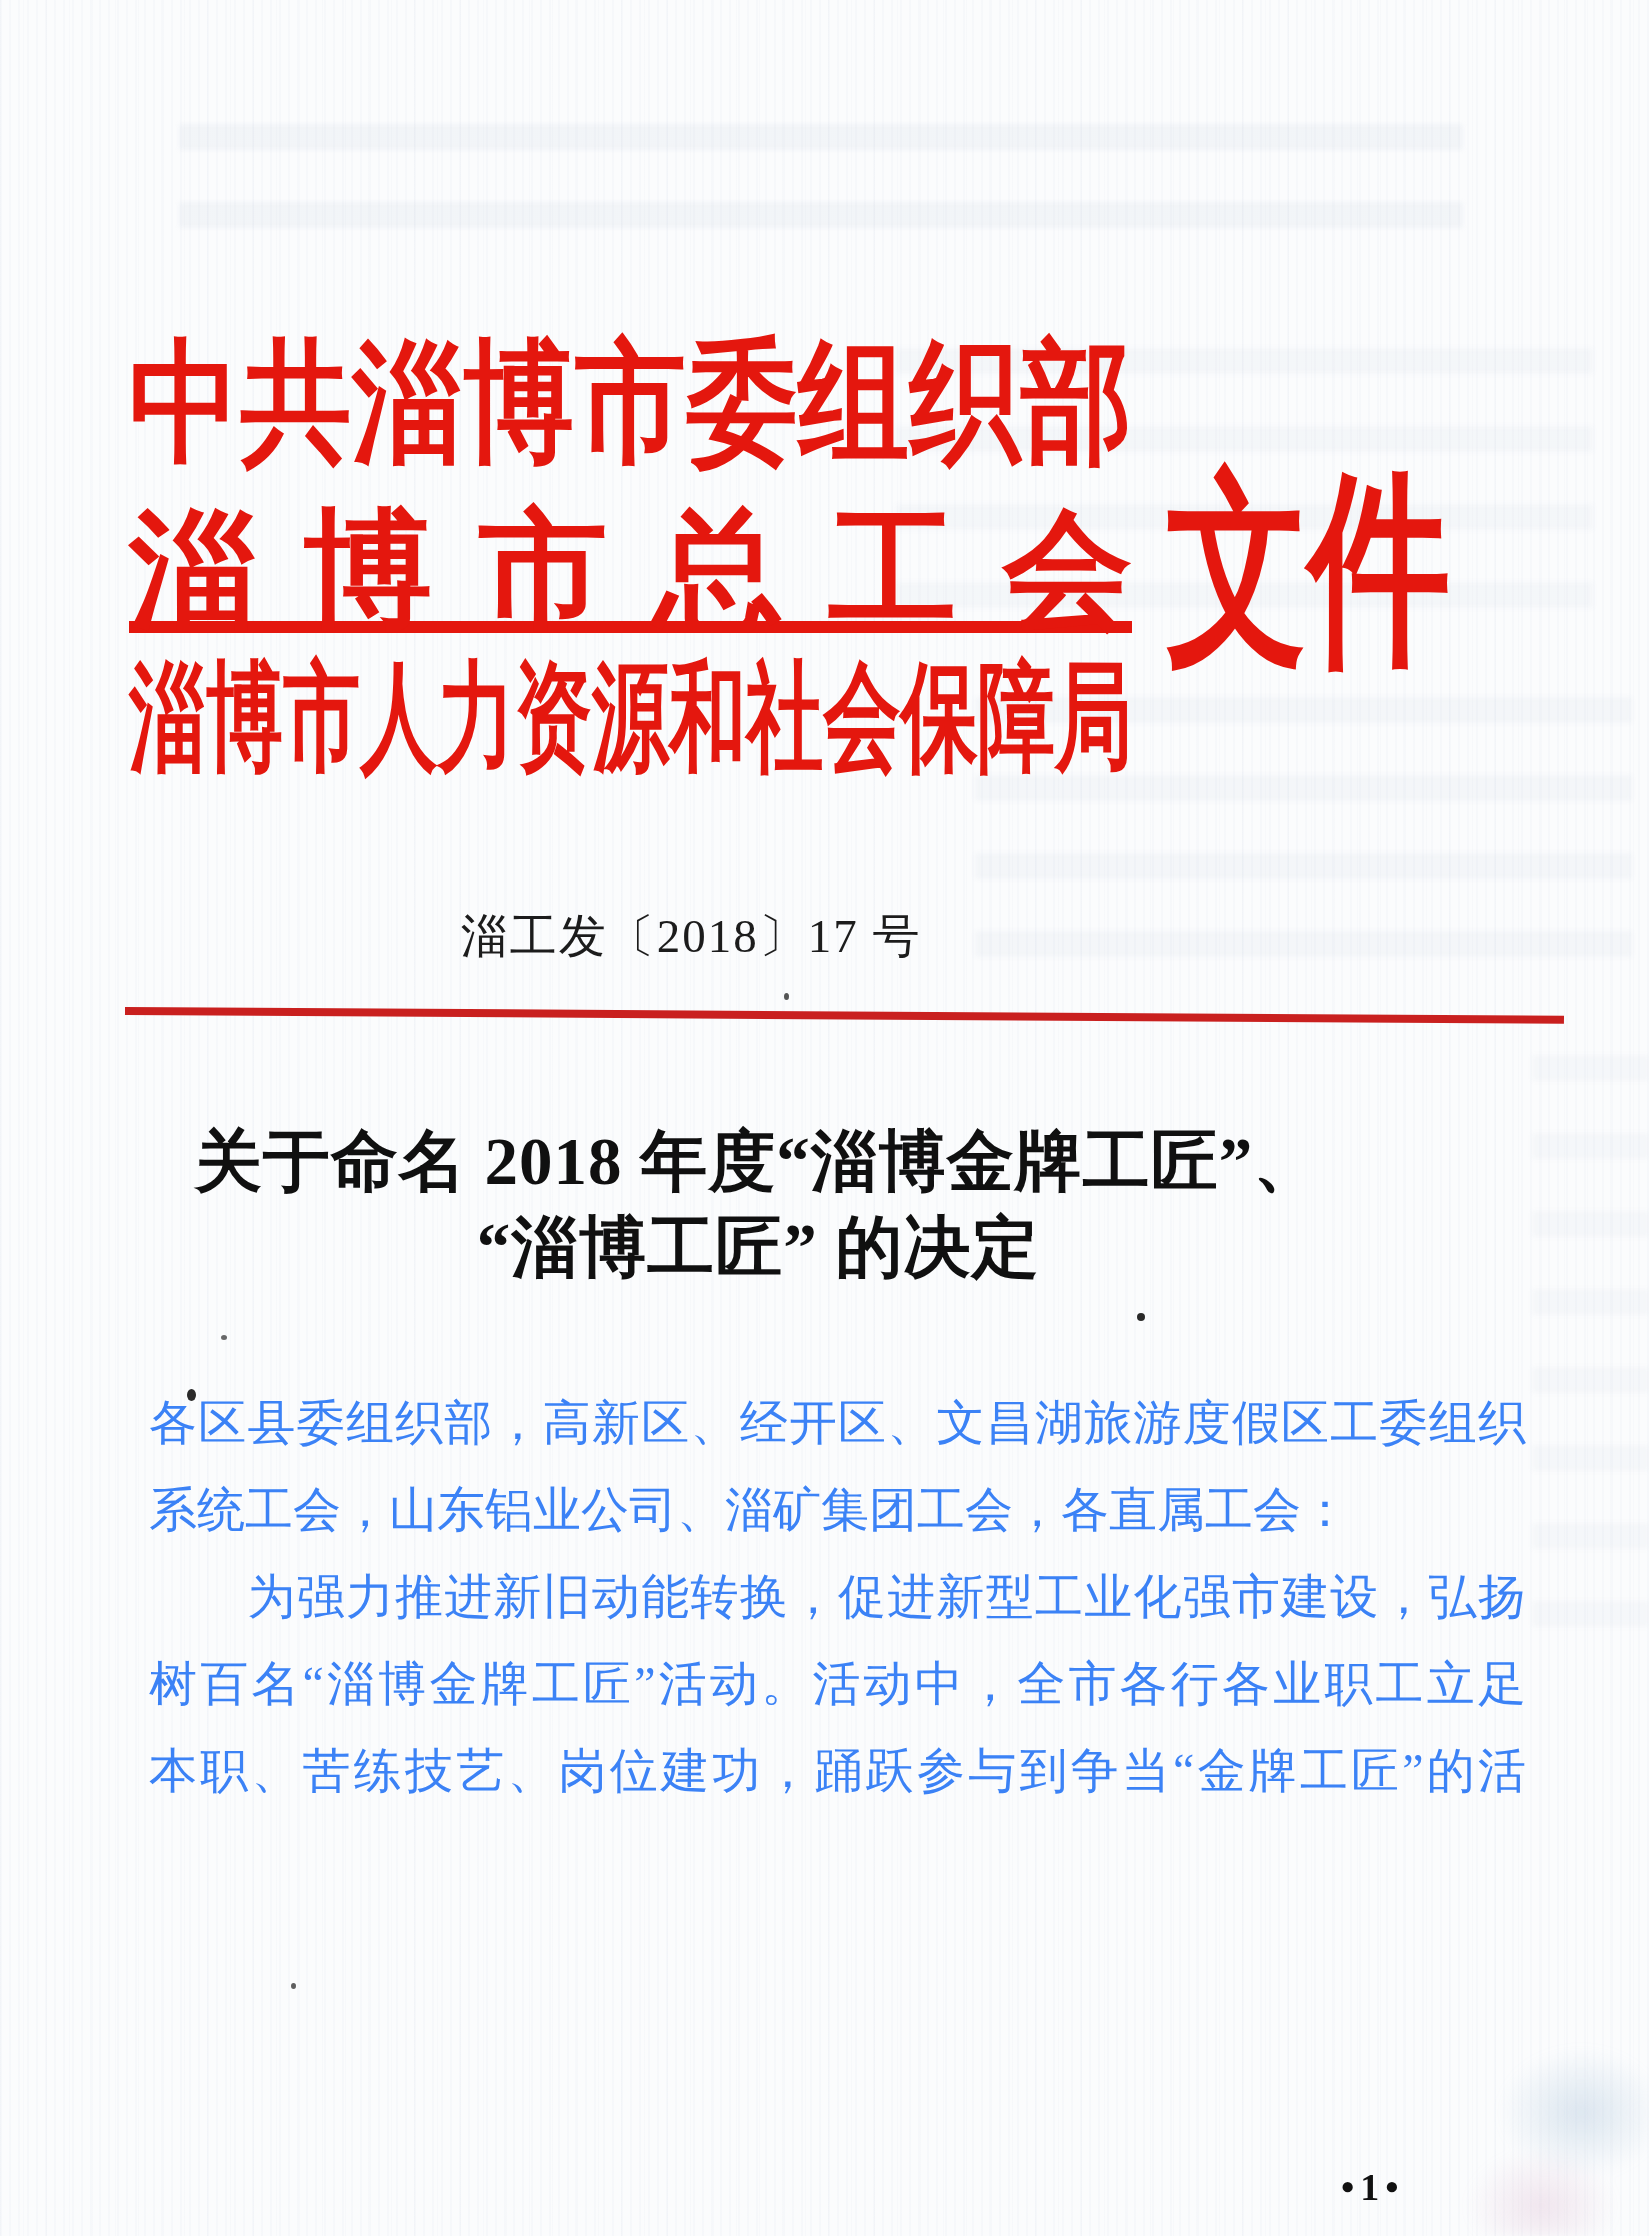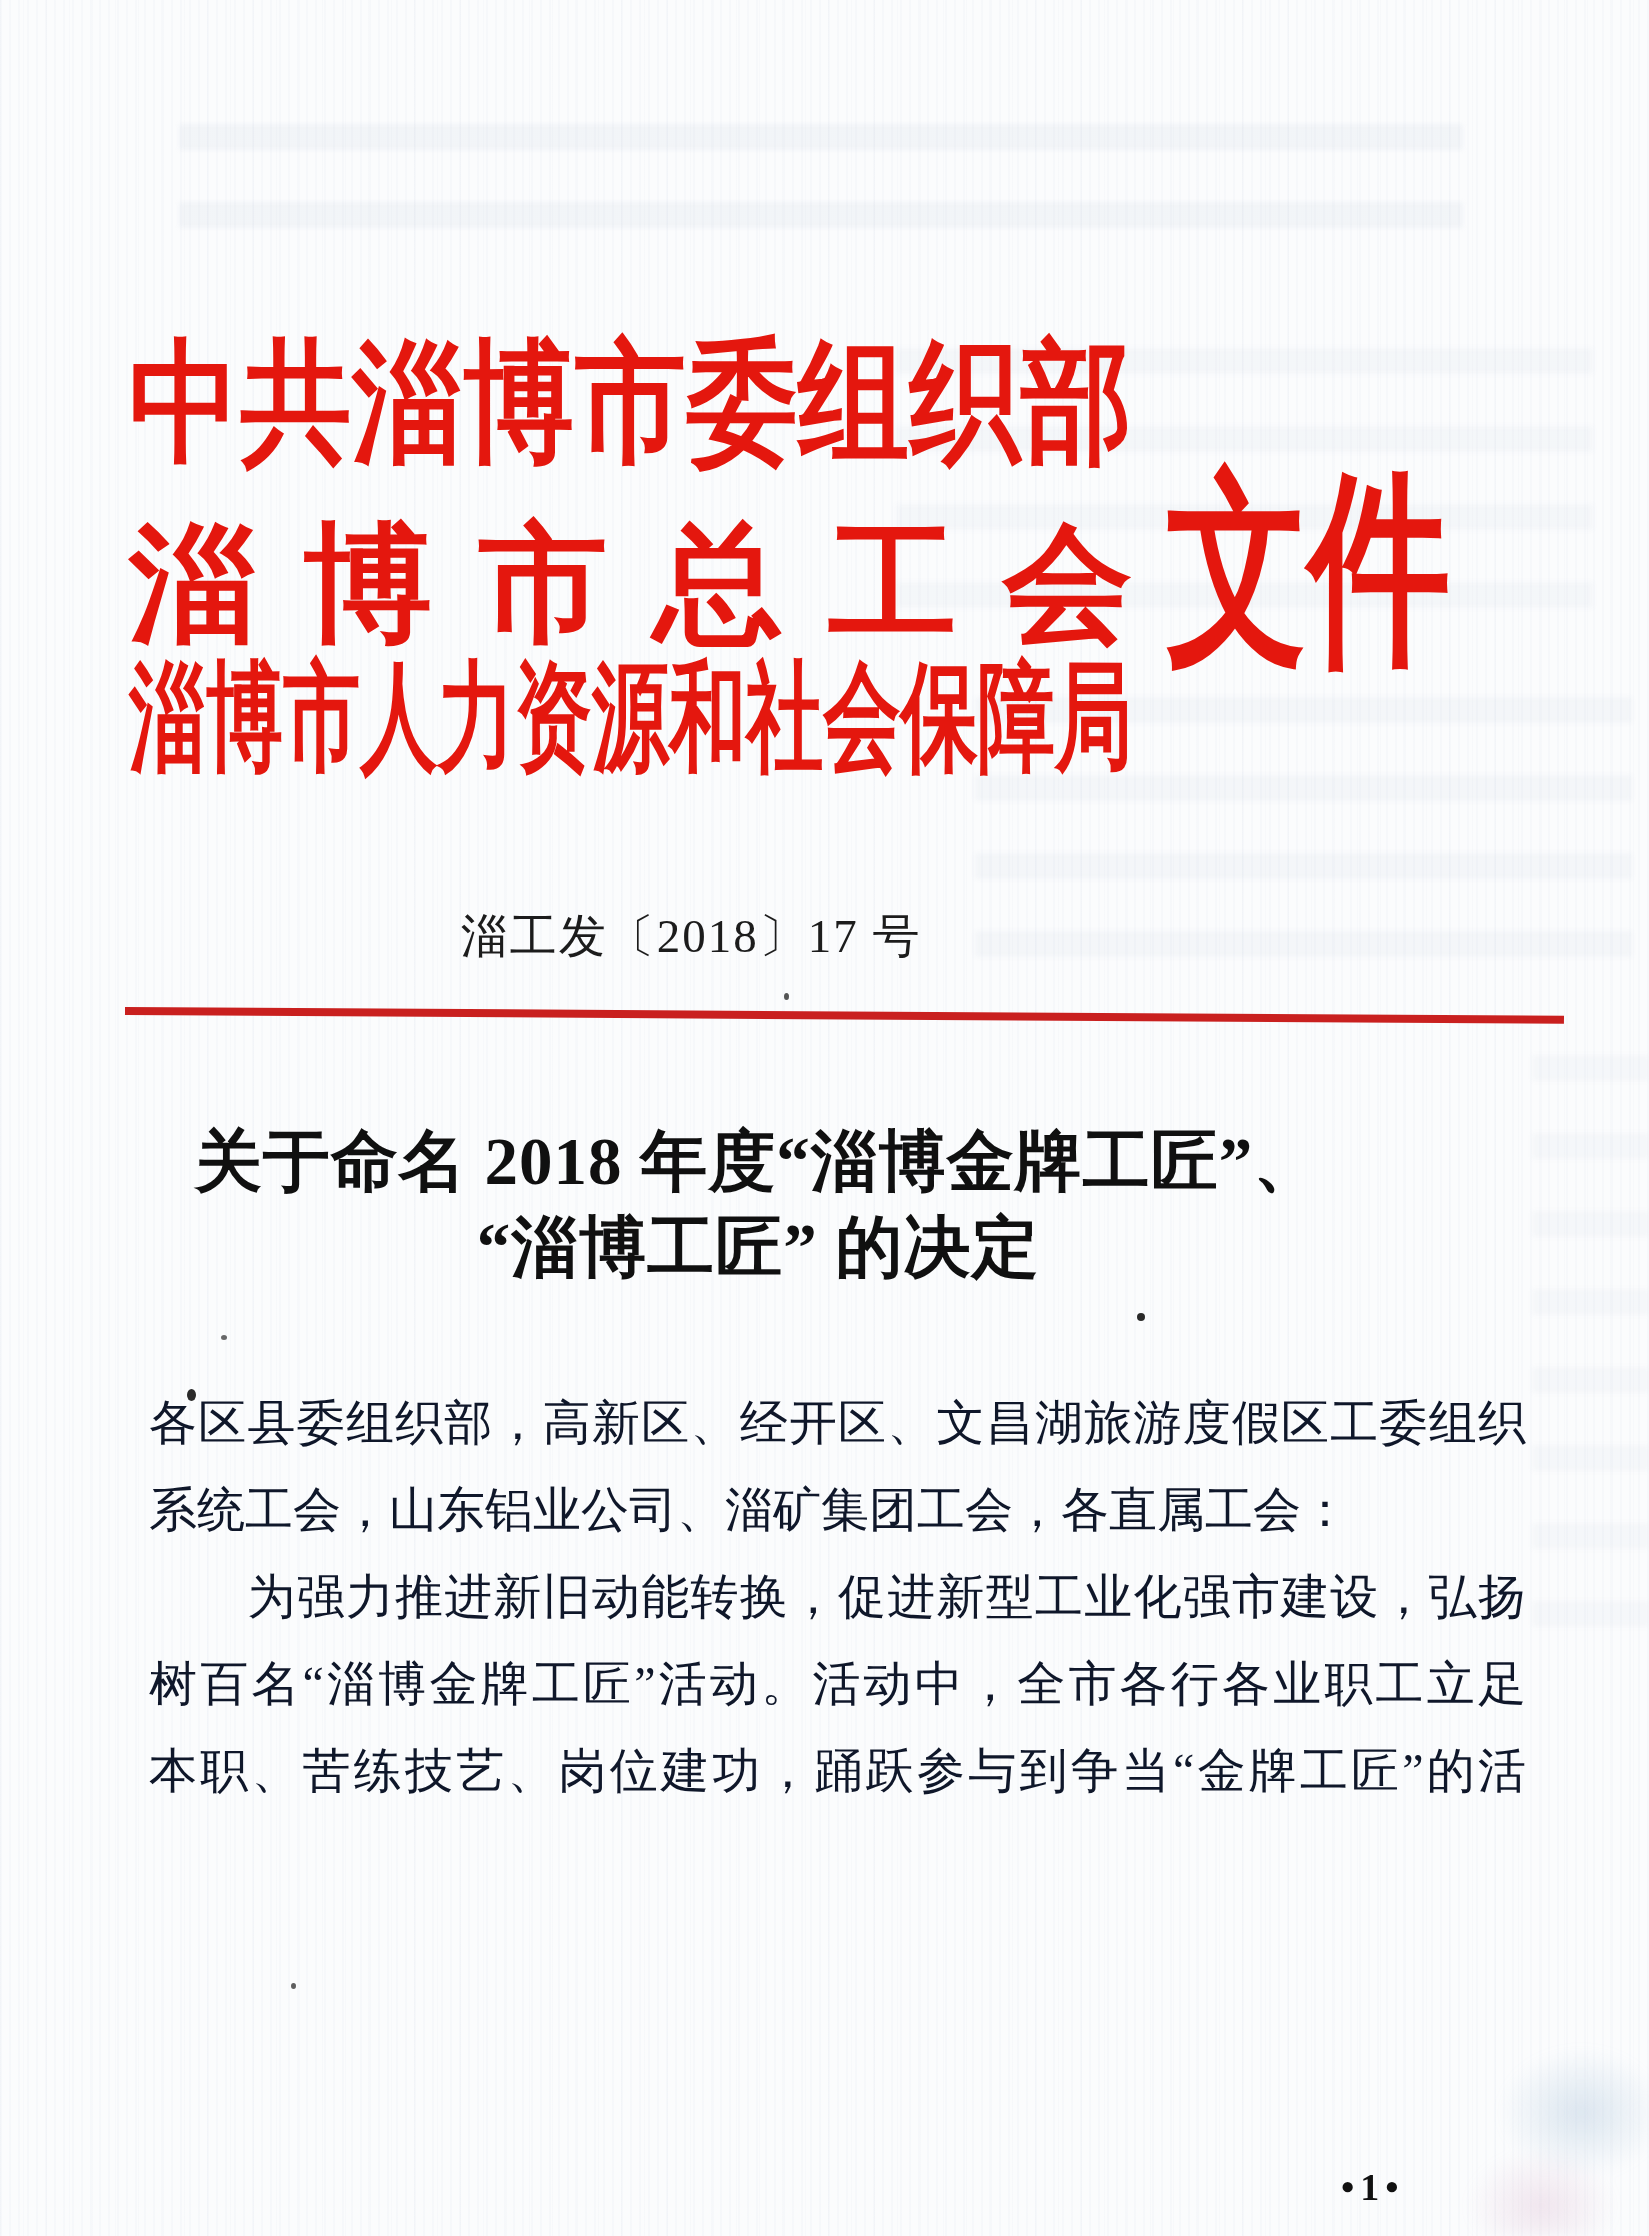--- a/index.html
+++ b/index.html
@@ -45,21 +45,21 @@
     position: absolute; left: 0; width: 100%;
     color: var(--red);
     font-weight: 700;
     line-height: 1;
     text-align: justify;
     text-align-last: justify;
     white-space: nowrap;
     letter-spacing: 0;
   }
   .red-line1 { top: 336px; font-size: 111px; transform: scaleY(1.2); transform-origin: top left; }
-  .red-line2 { top: 520px; font-size: 129px; }
+  .red-line2 { top: 506px; font-size: 129px; text-decoration: underline; }
   .red-line3 { top: 659px; font-size: 77px;  transform: scaleY(1.55); transform-origin: top left; }
   .doc-type {
     position: absolute; left: 1166px; top: 466px;
     color: var(--red);
     font-size: 209px; font-weight: 700; line-height: 1;
     white-space: nowrap;
     transform: scaleX(0.68); transform-origin: top left;
   }
   .doc-number {
     position: absolute; left: 0; right: 0; top: 905px;
@@ -83,21 +83,21 @@
     color: #101010;
     font-weight: 700;
     font-size: 67px;
     line-height: 86px;
     letter-spacing: 1px;
   }
 
   
   .body-text {
     position: absolute; left: 149px; top: 1379px; width: 1377px;
-    color: #0f172a;
+    color: #3b82f6;
     font-size: 48px;
   }
   .body-line {
     height: 87px;
     line-height: 87px;
     text-align: justify;
     text-align-last: justify;
     white-space: nowrap;
   }
   .body-line.para-end { text-align-last: left; }

